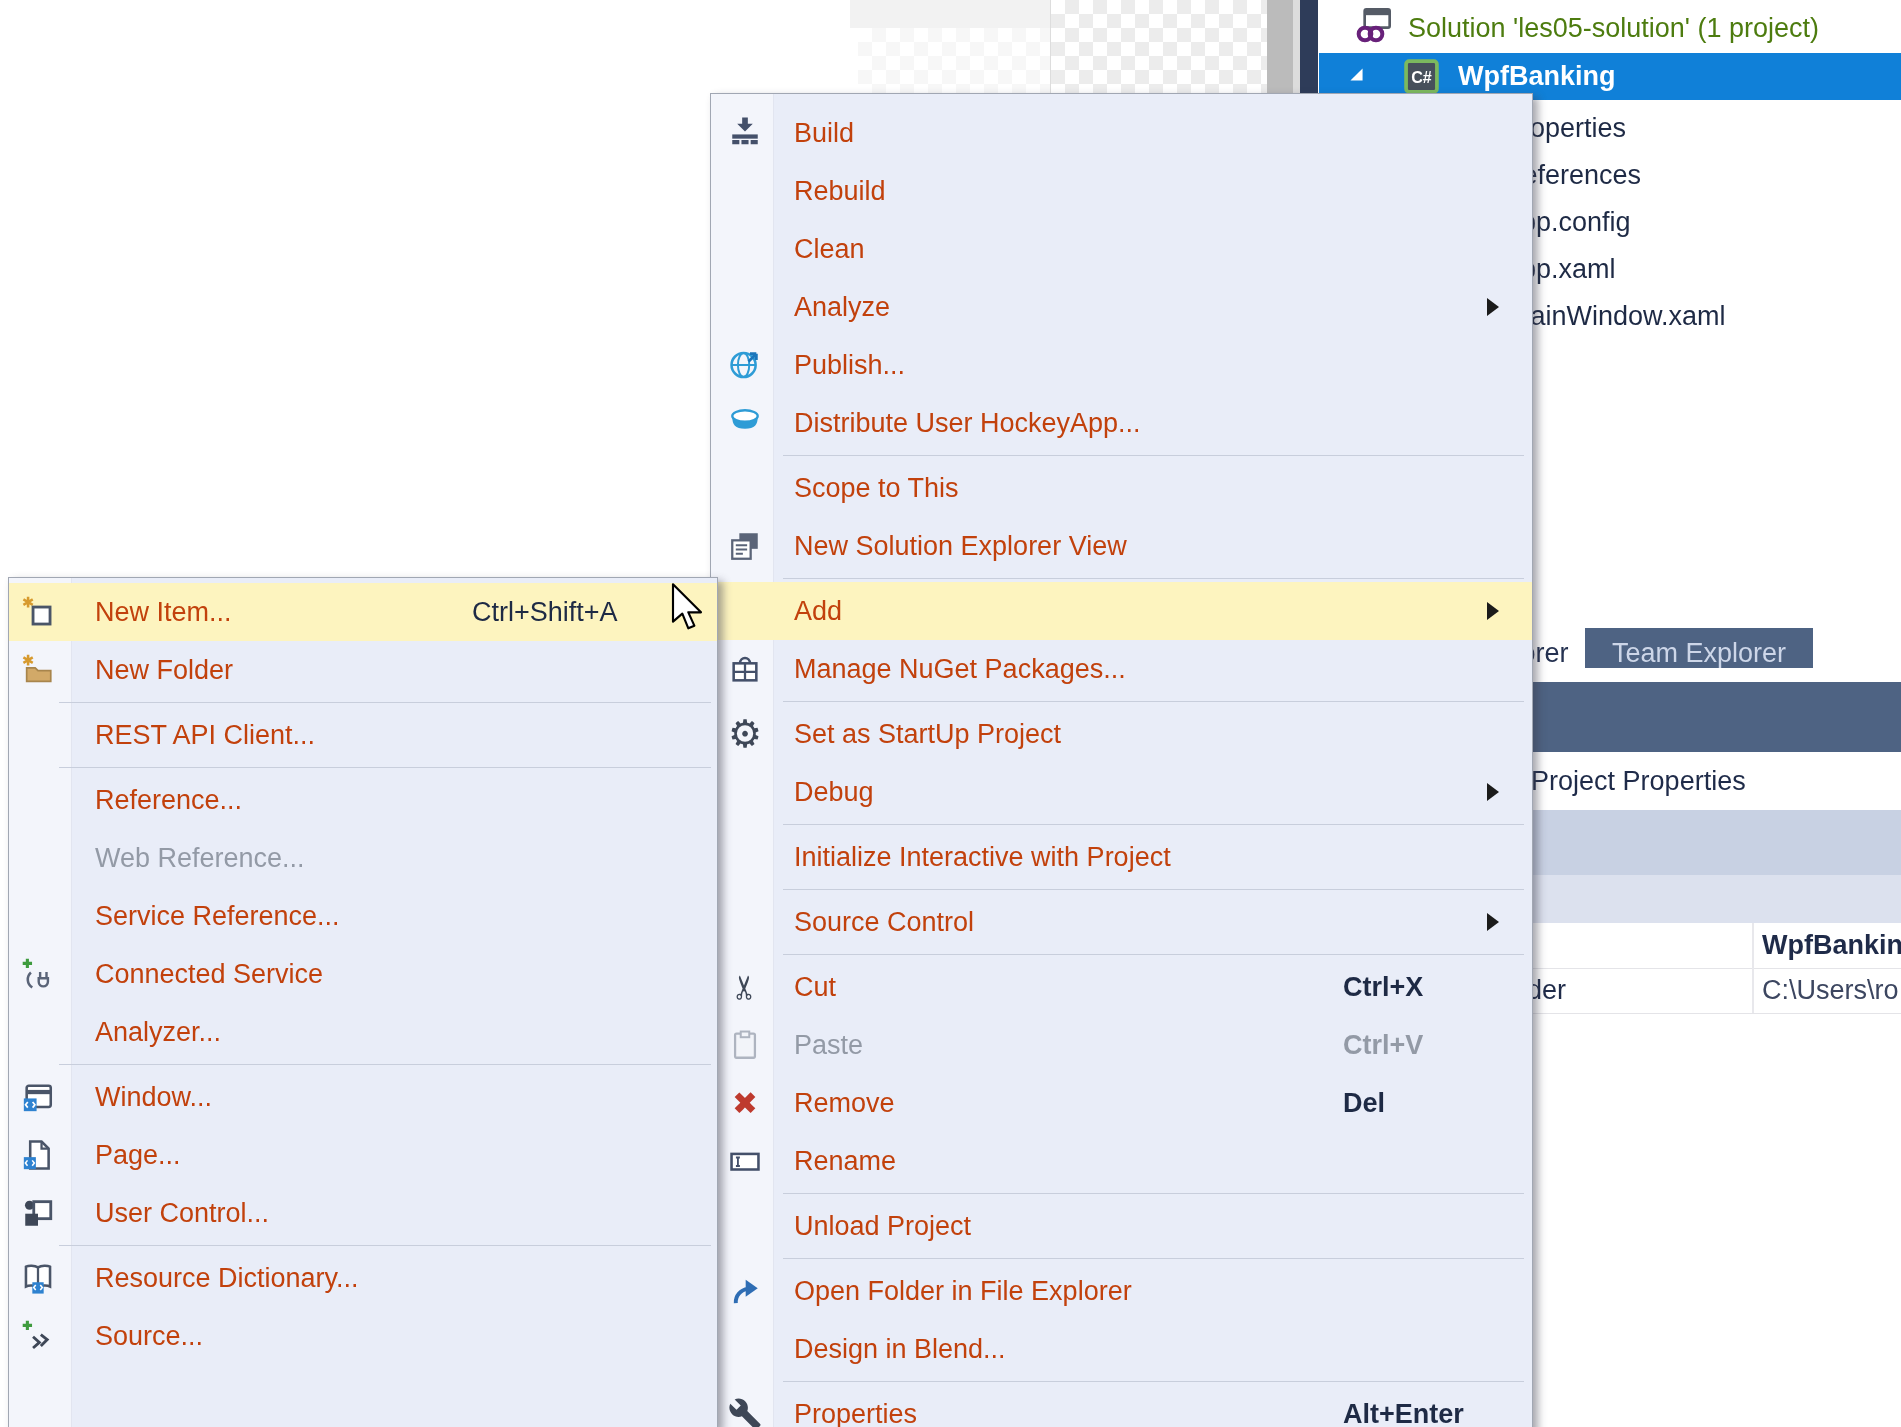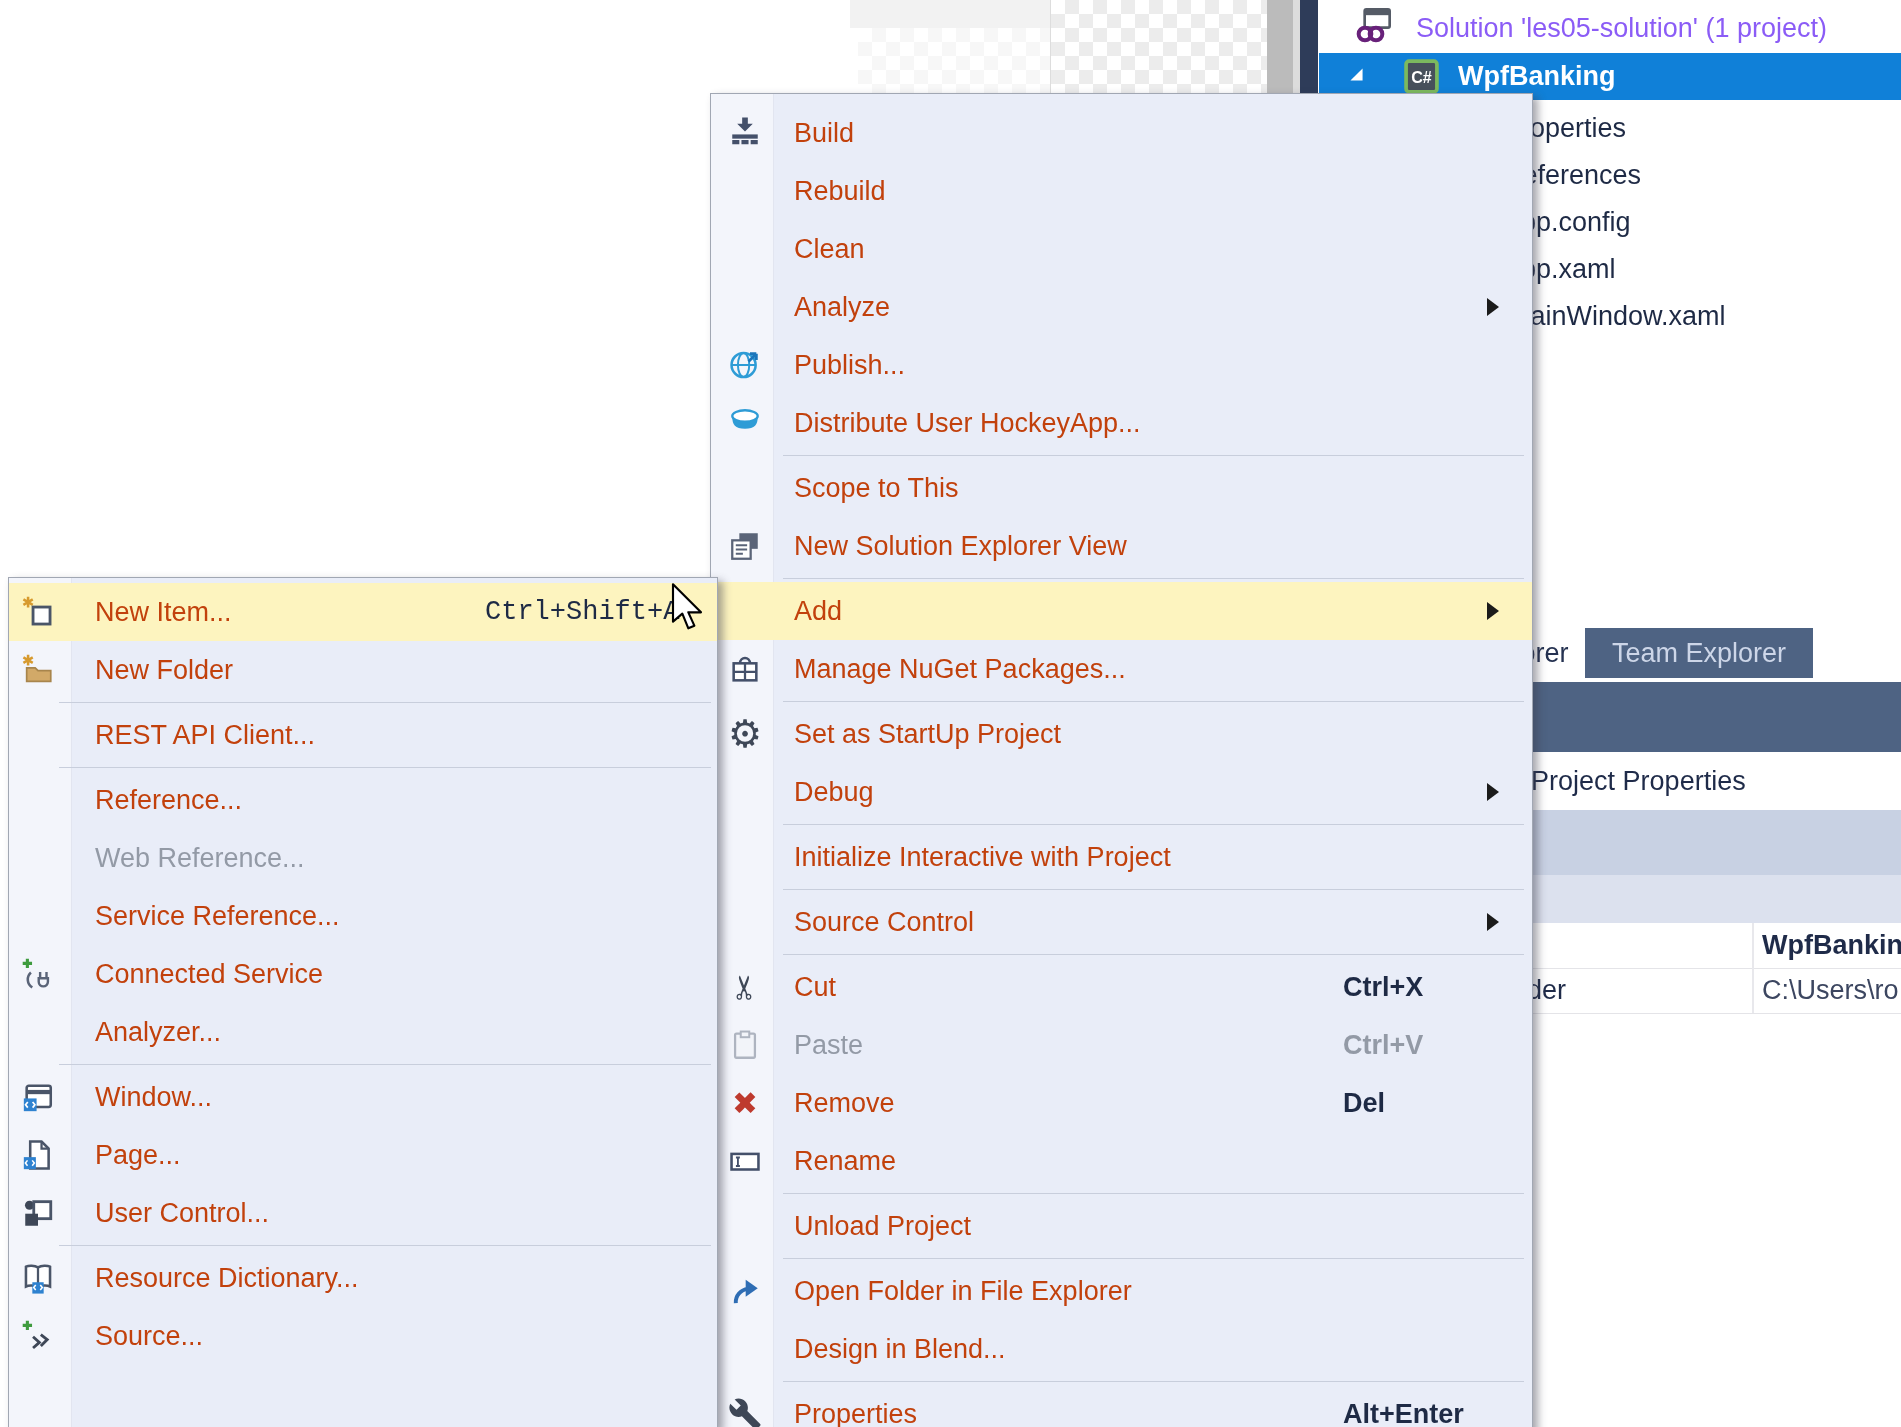--- a/index.html
+++ b/index.html
@@ -24,28 +24,28 @@
     background-image:
       linear-gradient(45deg,#ECECEC 25%,transparent 25%,transparent 75%,#ECECEC 75%),
       linear-gradient(45deg,#ECECEC 25%,transparent 25%,transparent 75%,#ECECEC 75%);
     background-size:28px 28px;background-position:0 0,14px 14px;background-color:#fff;
   }
   .strip-gray{left:1267px;top:0;width:26px;height:93px;background:#BBBBBB;}
   .strip-lightgray{left:1293px;top:0;width:7px;height:93px;background:#DCDCDC;}
   .strip-navy{left:1300px;top:0;width:18px;height:110px;background:#2E3C59;}
 
   
-  .sol-row{height:46px;line-height:46px;font-size:27px;color:#8b5cf6;white-space:nowrap;margin-left:8px;}
+  .sol-row{height:46px;line-height:46px;font-size:27px;color:#4d7c0f;white-space:nowrap;}
   .sel-row{left:1319px;top:53px;width:582px;height:47px;background:#1080D8;}
   .sel-row .proj{position:absolute;left:139px;top:0;line-height:47px;font-size:27px;font-weight:bold;color:#ffffff;}
   .tree-item{position:absolute;left:1503px;height:46px;line-height:46px;font-size:27px;color:#1E2A45;white-space:nowrap;}
 
   
   .tab-active-label{left:1363px;top:628px;height:50px;line-height:50px;font-size:27px;color:#253251;white-space:nowrap;}
-  .tab-team{left:1585px;top:628px;width:228px;height:50px;background:#4E6383;text-align:center;}
+  .tab-team{left:1585px;top:628px;width:228px;height:40px;background:#4E6383;text-align:center;}
   .tab-team span{line-height:50px;font-size:27px;color:#CDD6E8;}
 
   
   .props-title-band{left:1318px;top:682px;width:583px;height:70px;background:#4E6383;}
   .props-header{left:1378px;top:752px;height:58px;line-height:58px;font-size:27px;color:#1F2B49;white-space:nowrap;}
   .props-band-a{left:1318px;top:810px;width:583px;height:65px;background:#C8D1E3;}
   .props-band-b{left:1318px;top:875px;width:583px;height:48px;background:#DCE1EE;}
   .grid-hline{left:1318px;width:583px;height:1px;background:#E4E4E8;}
   .grid-vline{left:1752px;top:923px;width:2px;height:90px;background:#E8E8EC;}
   .grid-cell{position:absolute;height:45px;line-height:45px;font-size:27px;white-space:nowrap;}
@@ -63,21 +63,21 @@
   .mi .lbl{position:absolute;top:0;line-height:58px;font-size:27px;color:#c2410c;white-space:nowrap;}
   .mi.disabled .lbl,.mi.disabled .sc{color:#939AA6;}
   .mi .sc{position:absolute;top:0;line-height:58px;font-size:27px;color:#1E2A45;white-space:nowrap;}
   .mi .arrow{position:absolute;top:20px;width:0;height:0;border-left:12px solid #1B1B1B;border-top:9px solid transparent;border-bottom:9px solid transparent;}
   .mi .ic{position:absolute;top:0;height:58px;display:flex;align-items:center;justify-content:center;}
   #main-menu .lbl{left:83px;}
   #main-menu .sc{left:632px;font-weight:bold;}
   #main-menu .arrow{left:776px;}
   #main-menu .ic{left:14px;width:40px;}
   #add-menu .lbl{left:86px;}
-  #add-menu .sc{left:476px;font-family:Liberation Mono, monospace;}
+  #add-menu .sc{left:463px;}
   #add-menu .ic{left:7px;width:44px;}
   .msep{position:relative;height:7px;}
   .msep::after{content:"";position:absolute;top:3px;border-top:1px solid #C8CEDC;left:72px;right:8px;}
   #add-menu .msep::after{left:50px;right:6px;}
   .uicon{display:inline-block;color:#3E4757;}
 
   
   #cursor{left:670px;top:583px;z-index:30;}
 </style>
 </head>

